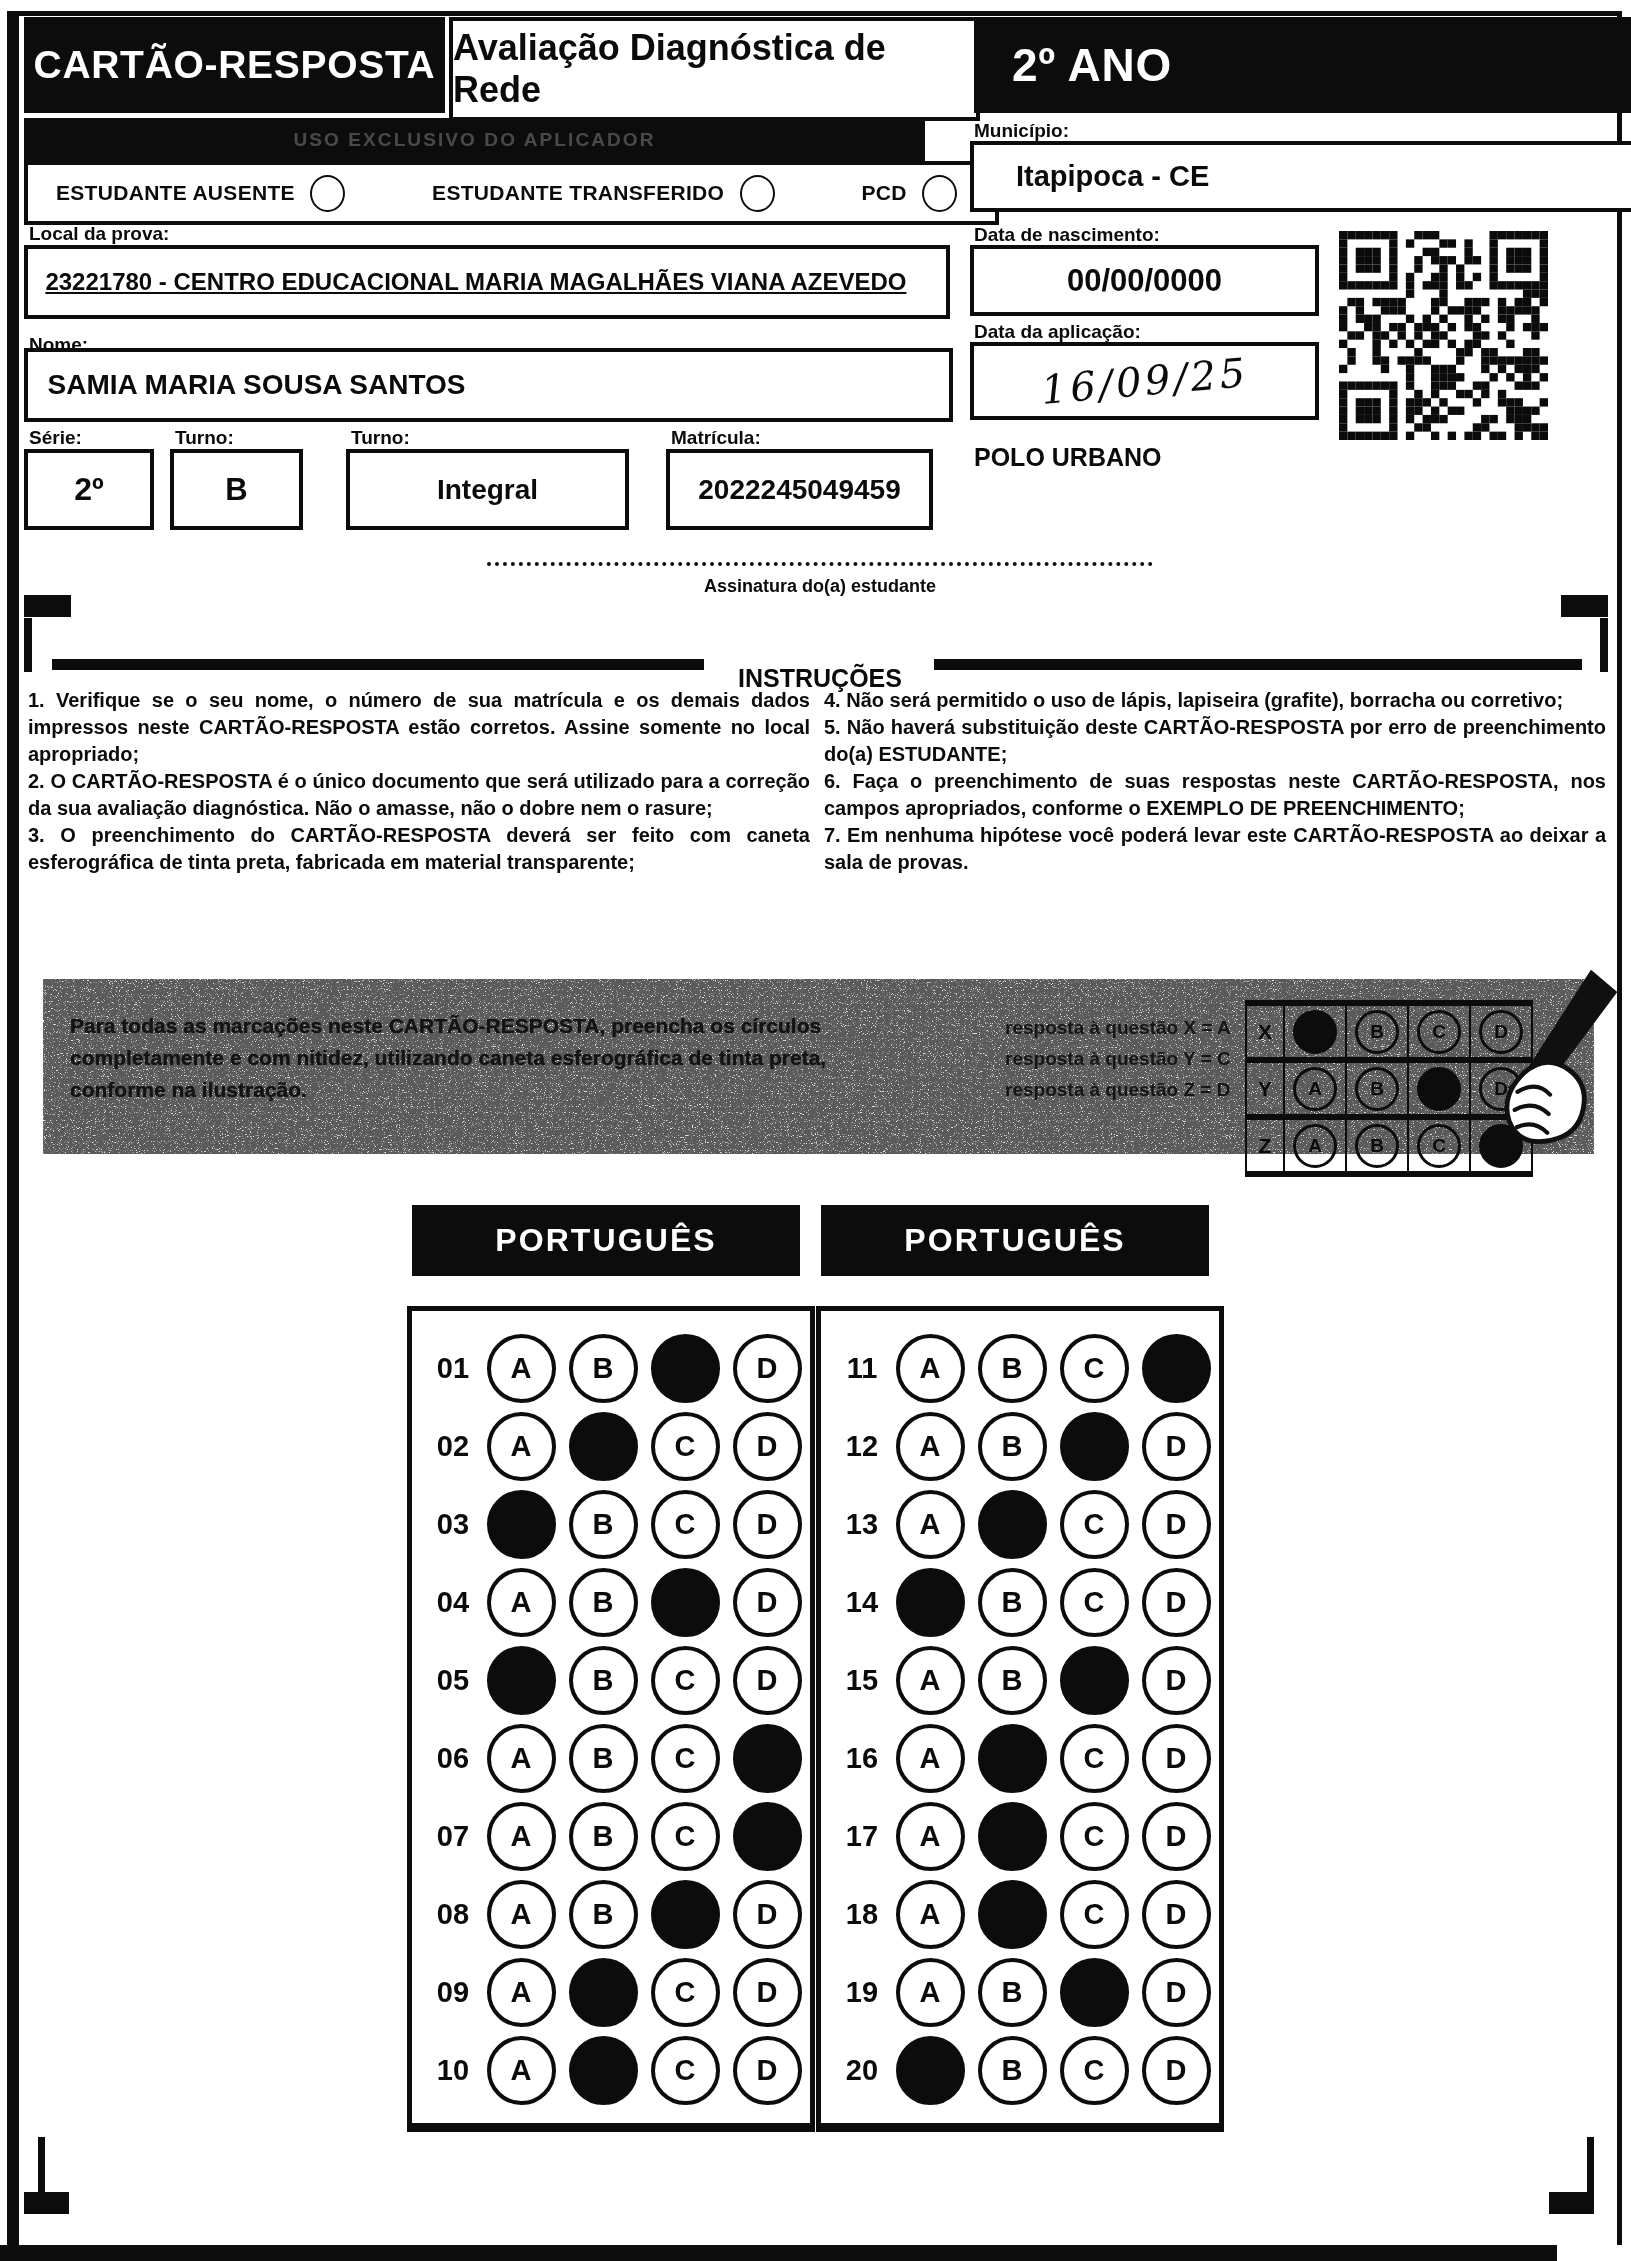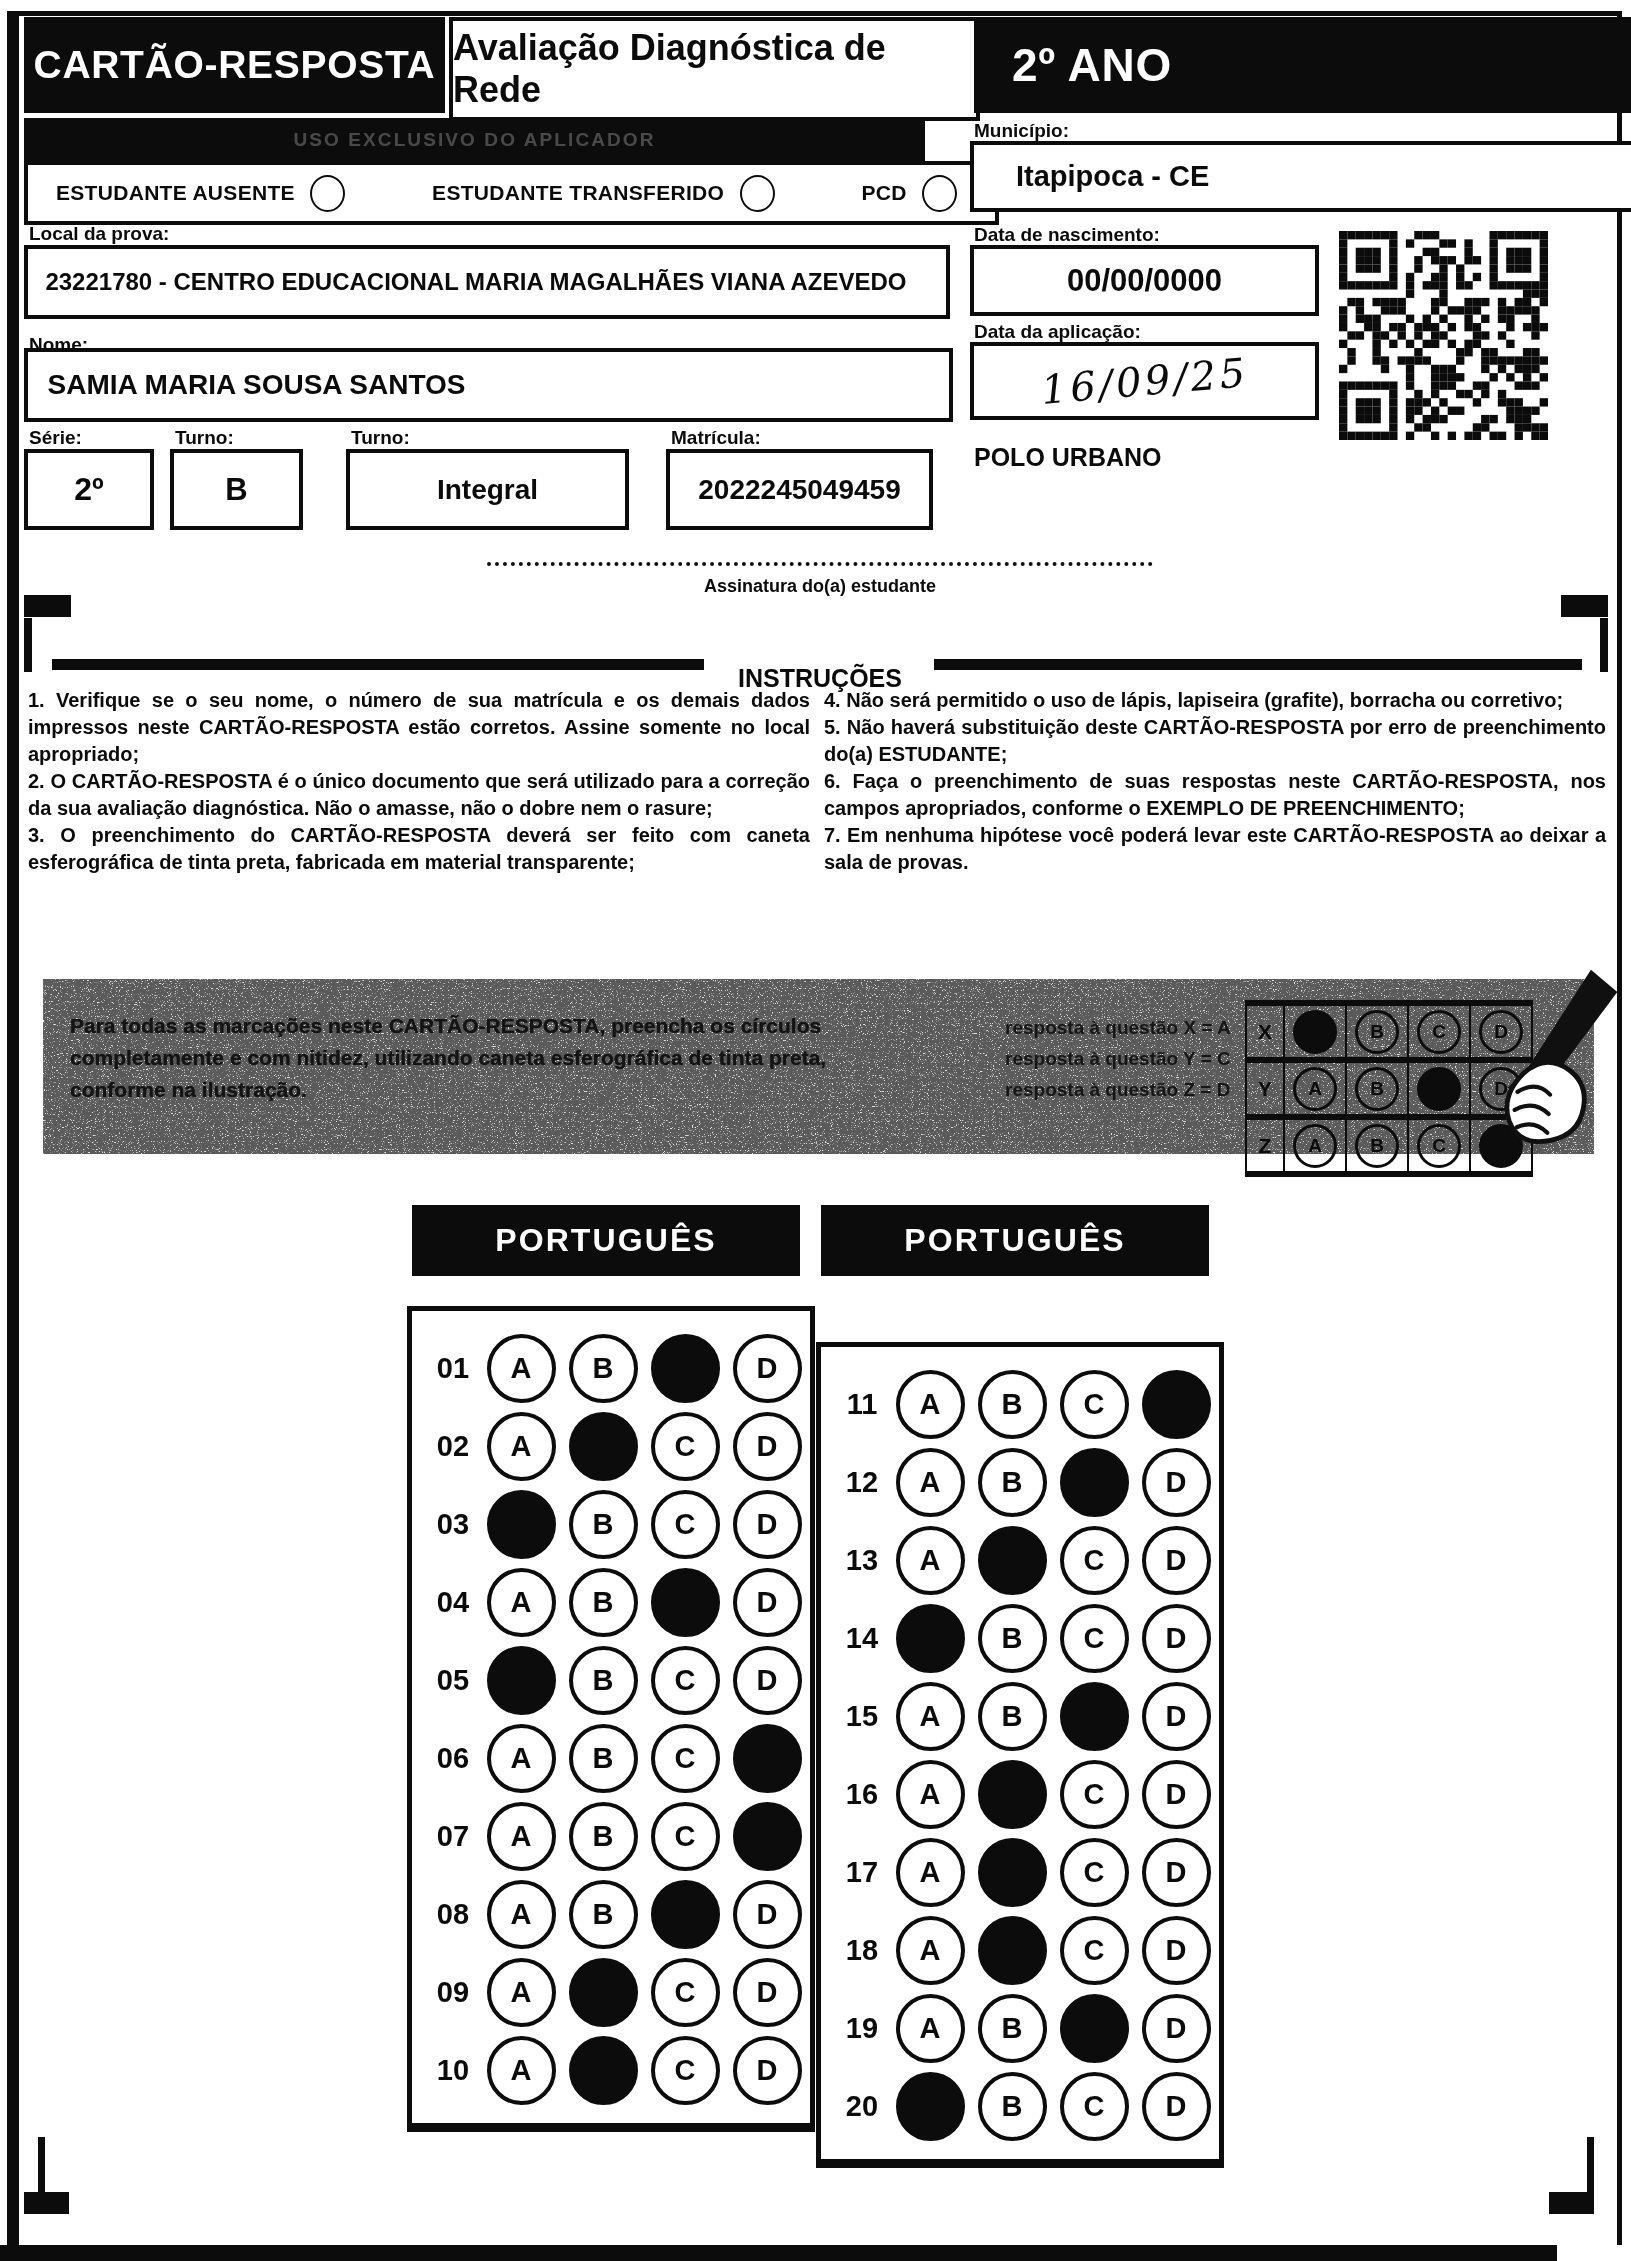--- a/index.html
+++ b/index.html
@@ -73,21 +73,21 @@
         <span class="status-label">ESTUDANTE TRANSFERIDO</span>
         <span class="status-circle"></span>
       </div>
       <div class="status-item">
         <span class="status-label">PCD</span>
         <span class="status-circle"></span>
       </div>
     </div>
 
   <div class="abs label" style="left:29px;top:223px;">Local da prova:</div>
-  <div class="abs fieldbox" style="left:24px;top:245px;width:901px;height:66px;padding-left:17.4px;font-size:24px;">
+  <div class="abs fieldbox" style="left:24px;top:245px;width:901px;height:66px;padding-left:17.4px;font-size:24px;text-decoration:underline;">
     <span>23221780 - CENTRO EDUCACIONAL MARIA MAGALHÃES VIANA AZEVEDO</span>
   </div>
 
   <div class="abs label" style="left:29px;top:326px;margin-top:8px;">Nome:</div>
   <div class="abs fieldbox" style="left:24px;top:348px;width:901px;height:66px;padding-left:19.5px;font-size:28px;">
     <span>SAMIA MARIA SOUSA SANTOS</span>
   </div>
 
   <div class="abs label" style="left:29px;top:427px;">Série:</div>
   <div class="abs fieldbox" style="left:24px;top:449px;width:122px;height:73px;justify-content:center;font-size:32px;">
@@ -696,21 +696,21 @@
           <div class="bubble filled"></div>
         </div>
         <div class="q-cell">
           <div class="bubble">C</div>
         </div>
         <div class="q-cell">
           <div class="bubble">D</div>
         </div>
       </div>
     </div>
-  <div class="abs grid-box" style="left:816px;top:1306px;width:398px;height:794px;margin-top:36px;">
+  <div class="abs grid-box" style="left:816px;top:1306px;width:398px;height:794px;">
       <div class="q-row">
         <div class="q-num">11</div>
         <div class="q-cell">
           <div class="bubble">A</div>
         </div>
         <div class="q-cell">
           <div class="bubble">B</div>
         </div>
         <div class="q-cell">
           <div class="bubble">C</div>

